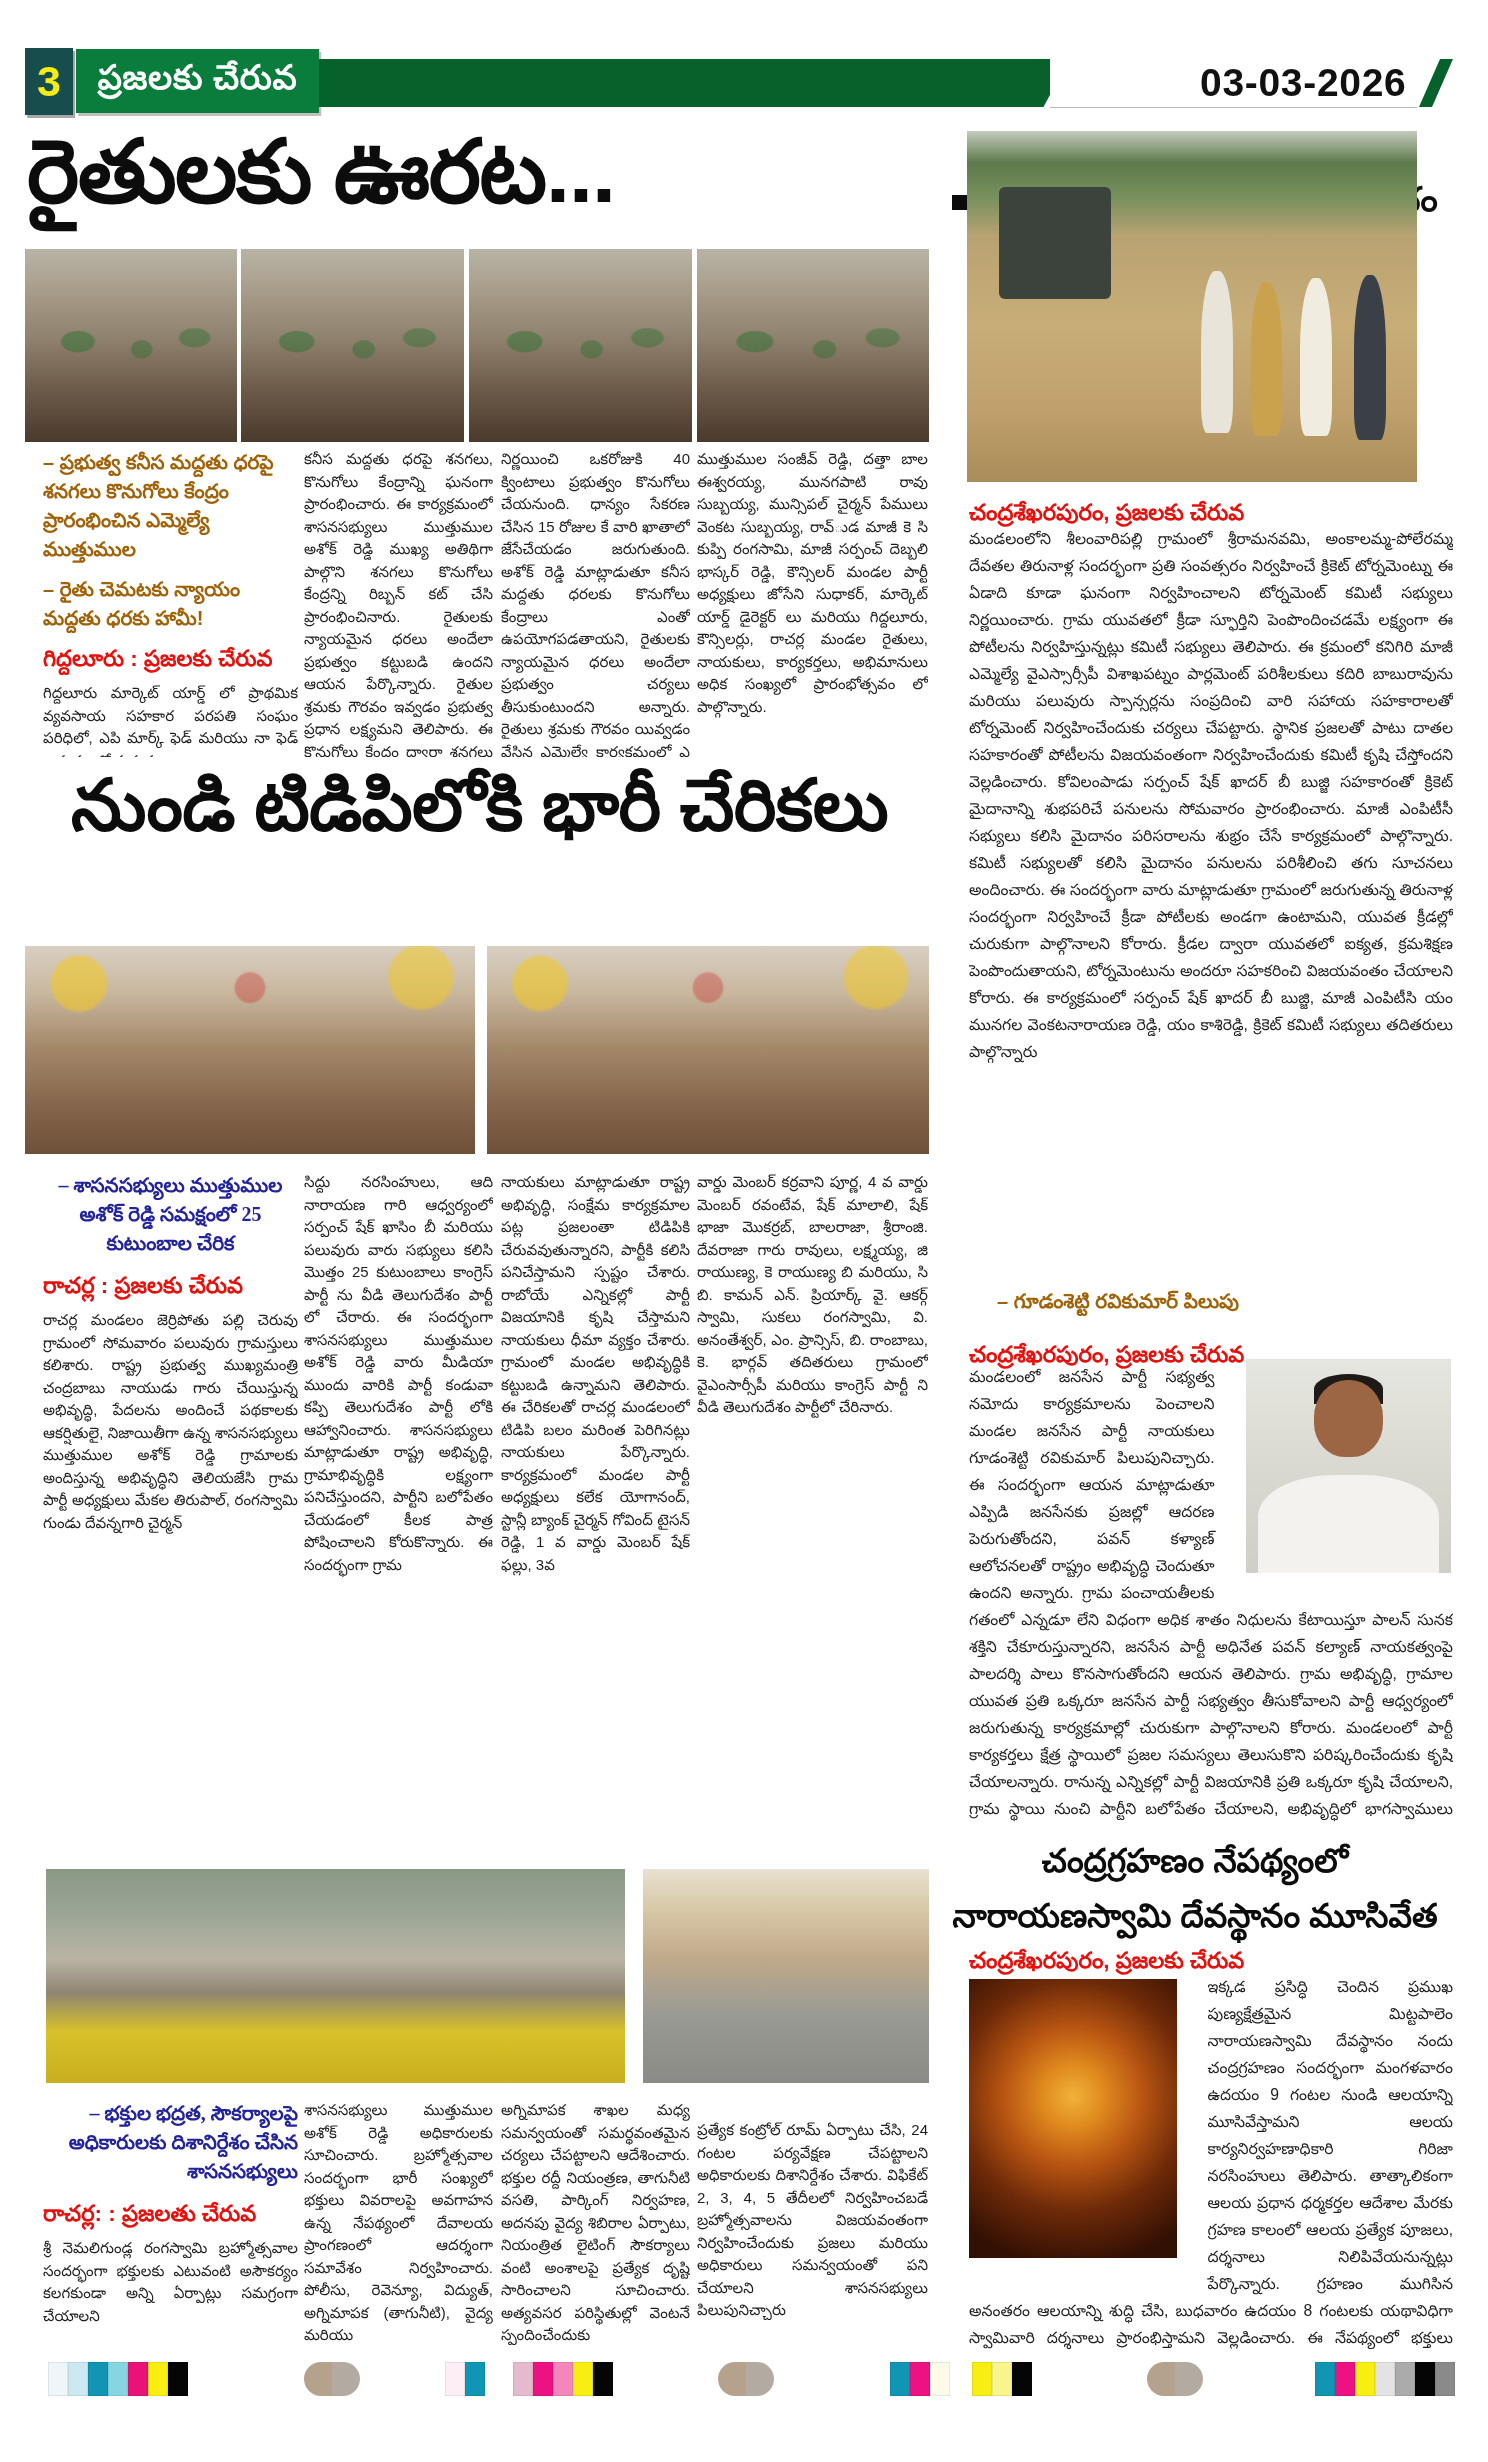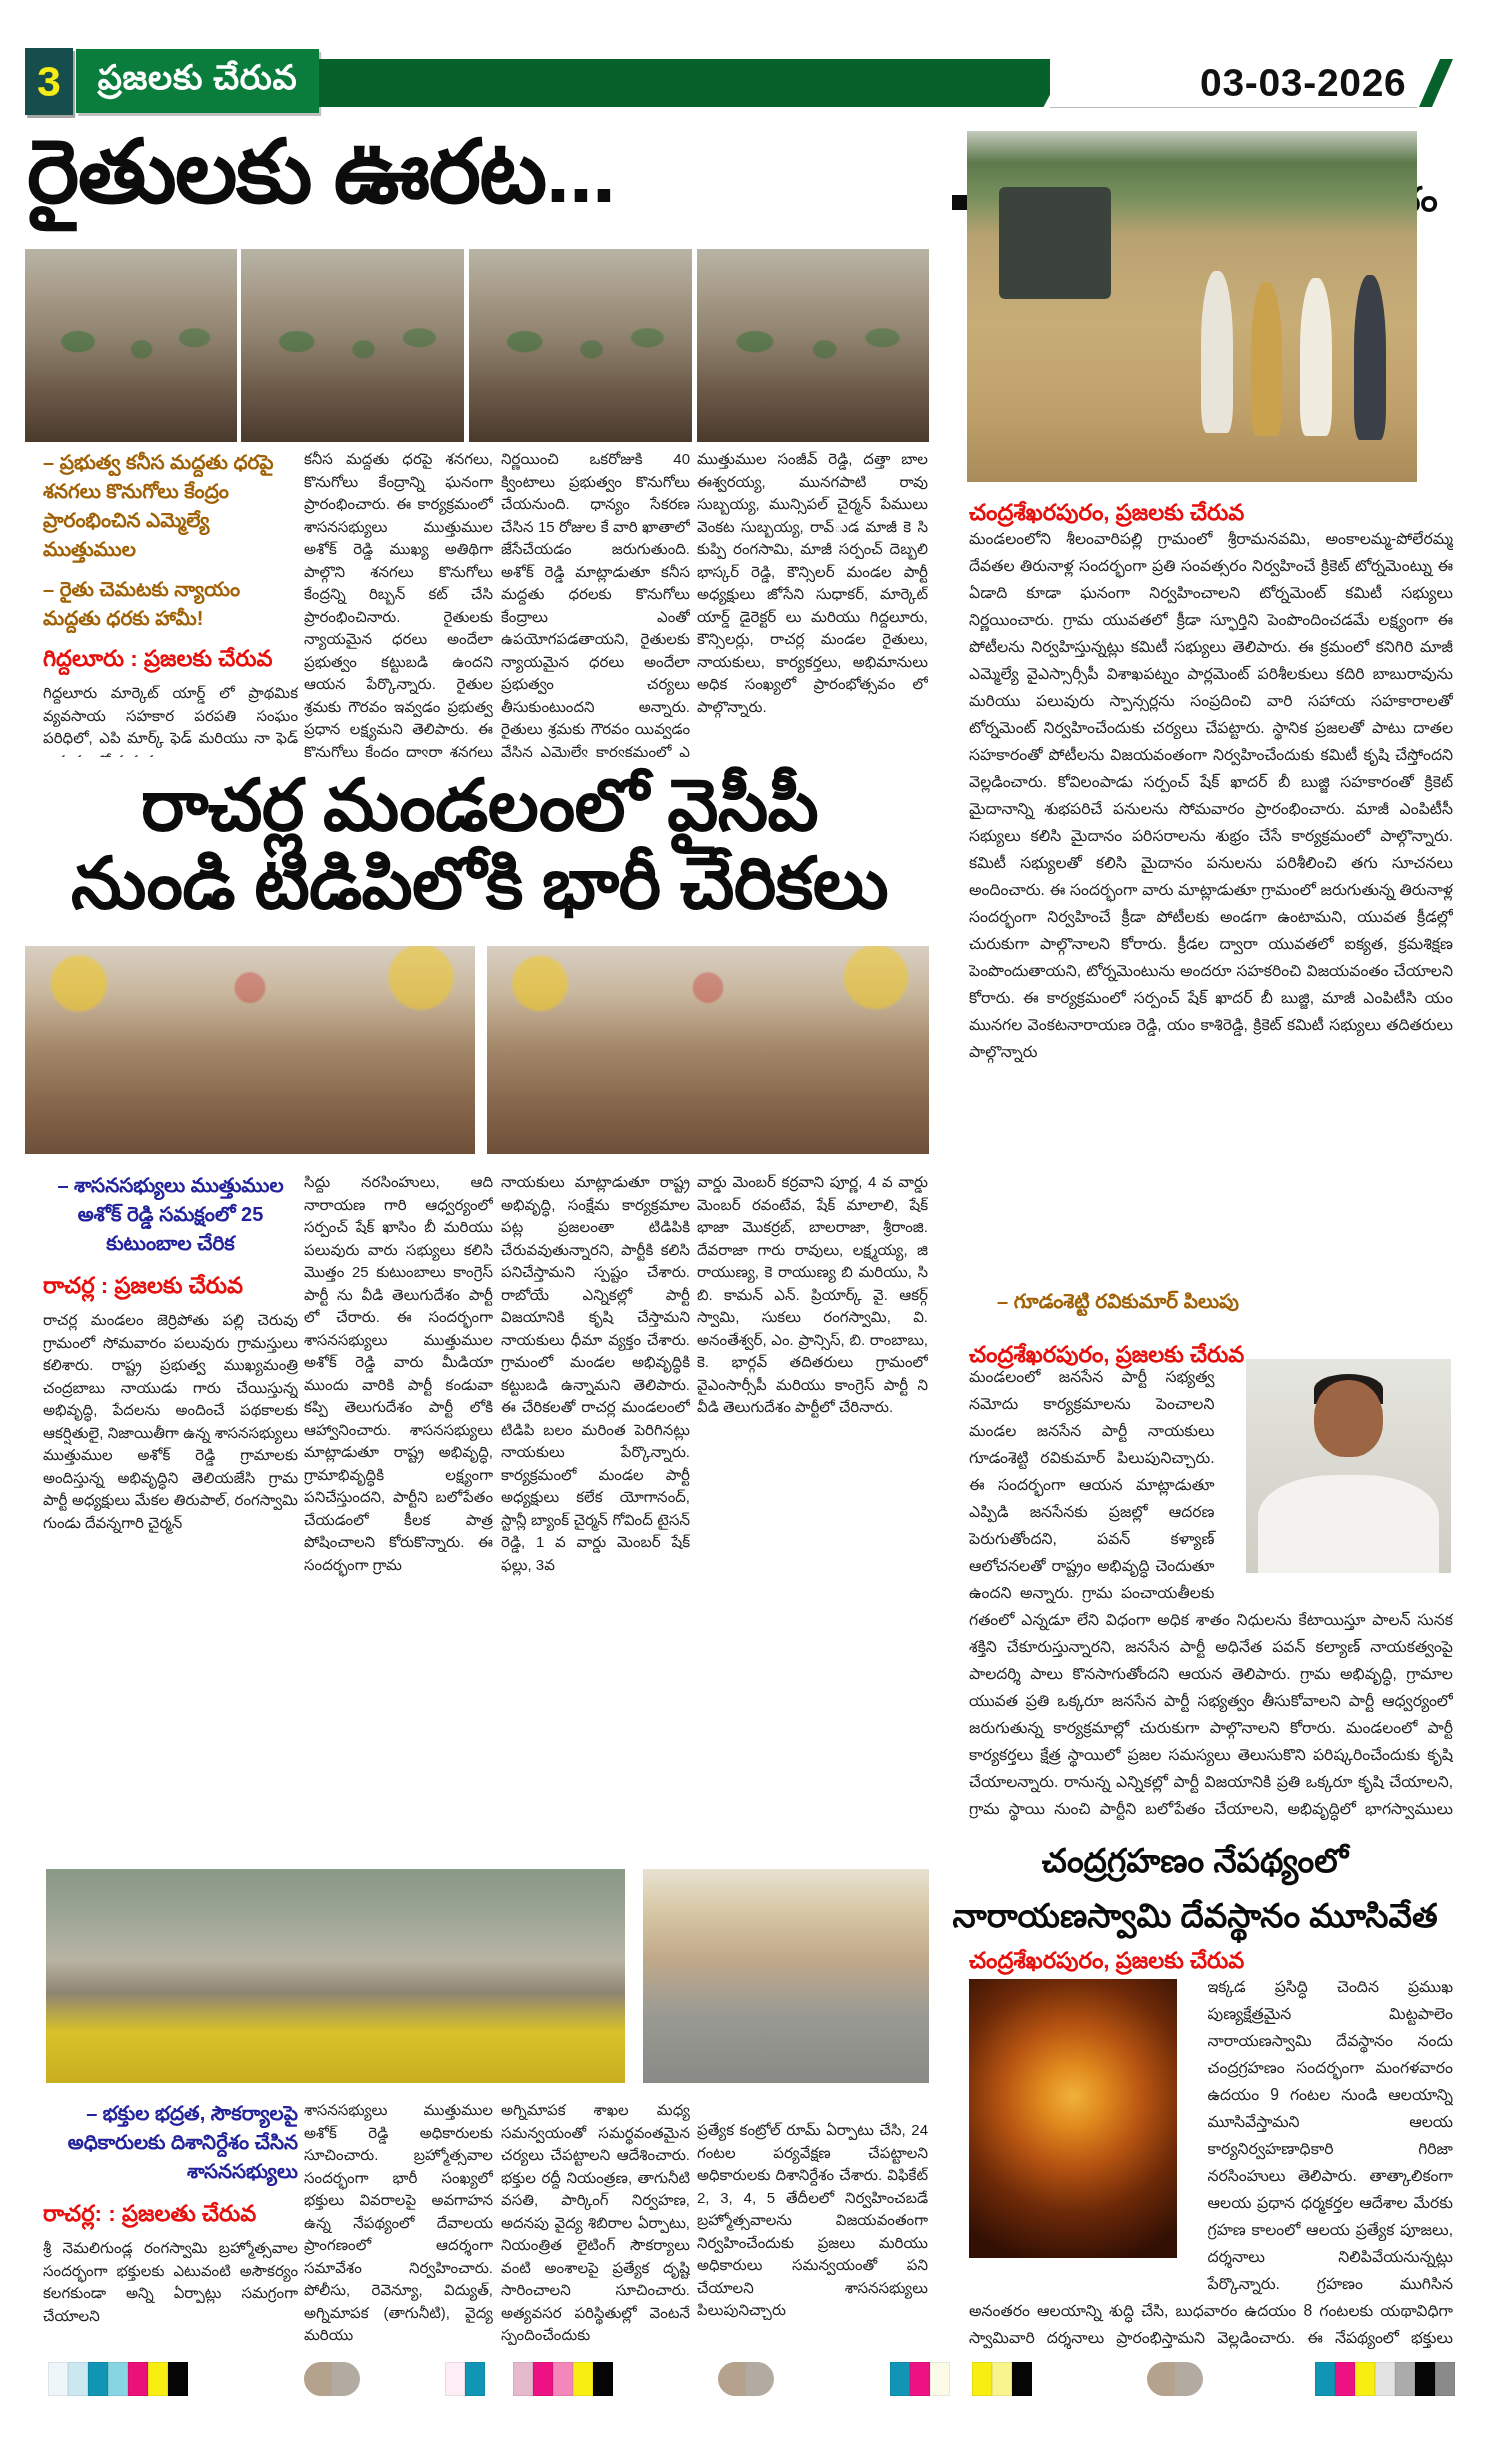--- a/index.html
+++ b/index.html
@@ -59,21 +59,21 @@
   .head-shape{position:absolute;top:10%;left:33%;width:34%;height:36%;background:#9c6644;border-radius:48% 48% 44% 44%;}
   .hair-shape{position:absolute;top:7%;left:33%;width:34%;height:14%;background:#1e1a18;border-radius:50% 50% 0 0;}
   .shirt-shape{position:absolute;bottom:0;left:6%;width:88%;height:46%;background:#f4f2ee;border-radius:42% 42% 0 0;}
   .ph-deity{background:radial-gradient(circle at 50% 42%, #f0b23a 0%, #e08a1e 16%, #b85512 36%, #6e2a08 60%, #331004 88%);}
 
   
   .col{position:absolute;overflow:hidden;}
   .body-t{font-size:15px;line-height:22.5px;text-align:justify;color:#1d1d1d;}
   .body-r{font-size:15.7px;line-height:27px;text-align:justify;color:#1d1d1d;}
   .bullet{color:#a16207;font-weight:bold;font-size:20px;line-height:29px;margin:0 0 10.5px 0;}
-  .caption{color:#23239c;font-weight:bold;font-size:20px;line-height:29px;margin:0 0 13.5px 0;text-align:center;}
+  .caption{color:#23239c;font-weight:bold;font-size:20px;line-height:29px;margin:0 0 13.5px 0;text-align:center;font-family:Liberation Serif, serif;}
   .dateline{color:#e8100c;font-weight:bold;font-size:22.5px;line-height:27px;margin:12px 0 10.5px 0;}
   .fl-r{float:right;width:225px;height:229px;margin:0 0 6px 13.5px;}
   .fl-l{float:left;width:225px;height:294px;margin:0 13.5px 6px 0;}
 
   
   .calbar{left:0;top:2362px;width:1488px;height:36px;}
   .cal-swatches{position:absolute;top:0;display:flex;}
   .cal-swatches span{width:20px;height:34px;display:block;box-shadow:inset 0 0 0 0.7px rgba(0,0,0,.10);}
   .cal-pill{position:absolute;top:0;display:flex;border-radius:17px;overflow:hidden;}
   .cal-pill span{width:28px;height:34px;display:block;}
@@ -119,21 +119,20 @@
     <p class="bullet">– ప్రభుత్వ కనీస మద్దతు ధరపై శనగలు కొనుగోలు కేంద్రం ప్రారంభించిన ఎమ్మెల్యే ముత్తుముల</p>
     <p class="bullet">– రైతు చెమటకు న్యాయం మద్దతు ధరకు హామీ!</p>
     <div class="dateline">గిద్దలూరు : ప్రజలకు చేరువ</div>
     <div class="body-t">గిద్దలూరు మార్కెట్ యార్డ్ లో ప్రాథమిక వ్యవసాయ సహకార పరపతి సంఘం పరిధిలో, ఎపి మార్క్ ఫెడ్ మరియు నా ఫెడ్ ఆధ్వర్యంలో ప్రభుత్వ</div>
   </div>
   <div class="col body-t" style="left:304px;top:448px;width:189px;height:309px;">కనీస మద్దతు ధరపై శనగలు, కొనుగోలు కేంద్రాన్ని ఘనంగా ప్రారంభించారు. ఈ కార్యక్రమంలో శాసనసభ్యులు ముత్తుముల అశోక్ రెడ్డి ముఖ్య అతిథిగా పాల్గొని శనగలు కొనుగోలు కేంద్రన్ని రిబ్బన్ కట్ చేసి ప్రారంభించినారు. రైతులకు న్యాయమైన ధరలు అందేలా ప్రభుత్వం కట్టుబడి ఉందని ఆయన పేర్కొన్నారు. రైతుల శ్రమకు గౌరవం ఇవ్వడం ప్రభుత్వ ప్రధాన లక్ష్యమని తెలిపారు. ఈ కొనుగోలు కేంద్రం ద్వారా శనగలు ఒక క్వింటా - 5875 రూపాయలు గా</div>
   <div class="col body-t" style="left:501px;top:448px;width:189px;height:309px;">నిర్ణయించి ఒకరోజుకి 40 క్వింటాలు ప్రభుత్వం కొనుగోలు చేయనుంది. ధాన్యం సేకరణ చేసిన 15 రోజుల కే వారి ఖాతాలో జేసేచేయడం జరుగుతుంది. అశోక్ రెడ్డి మాట్లాడుతూ కనీస మద్దతు ధరలకు కొనుగోలు కేంద్రాలు ఎంతో ఉపయోగపడతాయని, రైతులకు న్యాయమైన ధరలు అందేలా ప్రభుత్వం చర్యలు తీసుకుంటుందని అన్నారు. రైతులు శ్రమకు గౌరవం యివ్వడం వేసిన ఎమ్మెల్యే కార్యక్రమంలో ఎ పి కం మహేశ్వి, మార్కెట్ యార్డ్ డైరెక్టర్ లైదుగు బాలయ్య, వైస్ చైర్మన్ గిడి టుటల్ రెడ్డి, స్టాన్లీ బ్యాంక్ చైర్మన్</div>
   <div class="col body-t" style="left:697px;top:448px;width:231px;height:309px;">ముత్తుముల సంజీవ్ రెడ్డి, దత్తా బాల ఈశ్వరయ్య, మునగపాటి రావు సుబ్బయ్య, మున్సిపల్ చైర్మన్ పేములు వెంకట సుబ్బయ్య, రావ్ుడ మాజీ కె సి కుప్పి రంగసామి, మాజీ సర్పంచ్ దెబ్బలి భాస్కర్ రెడ్డి, కౌన్సిలర్ మండల పార్టీ అధ్యక్షులు జోసేని సుధాకర్, మార్కెట్ యార్డ్ డైరెక్టర్ లు మరియు గిద్దలూరు, కౌన్సిలర్లు, రాచర్ల మండల రైతులు, నాయకులు, కార్యకర్తలు, అభిమానులు అధిక సంఖ్యలో ప్రారంభోత్సవం లో పాల్గొన్నారు.</div>
 
   <div class="abs h-two h-tdp">
-    <div>రాచర్ల మండలంలో వైసీపీ</div>
     <div>నుండి టిడిపిలోకి భారీ చేరికలు</div>
   </div>
 
   <div class="photo ph-tdp1" style="left:25px;top:946px;width:450px;height:208px;"></div>
   <div class="photo ph-tdp2" style="left:487px;top:946px;width:442px;height:208px;"></div>
 
   <div class="col" style="left:43px;top:1171px;width:255px;height:431px;">
     <p class="caption">– శాసనసభ్యులు ముత్తుముల అశోక్ రెడ్డి సమక్షంలో 25 కుటుంబాల చేరిక</p>
     <div class="dateline">రాచర్ల : ప్రజలకు చేరువ</div>
     <div class="body-t">రాచర్ల మండలం జెర్రిపోతు పల్లి చెరువు గ్రామంలో సోమవారం పలువురు గ్రామస్తులు కలిశారు. రాష్ట్ర ప్రభుత్వ ముఖ్యమంత్రి చంద్రబాబు నాయుడు గారు చేయిస్తున్న అభివృద్ధి, పేదలను అందించే పథకాలకు ఆకర్షితులై, నిజాయితీగా ఉన్న శాసనసభ్యులు ముత్తుముల అశోక్ రెడ్డి గ్రామాలకు అందిస్తున్న అభివృద్ధిని తెలియజేసి గ్రామ పార్టీ అధ్యక్షులు మేకల తిరుపాల్, రంగస్వామి గుండు దేవన్నగారి చైర్మన్</div>

